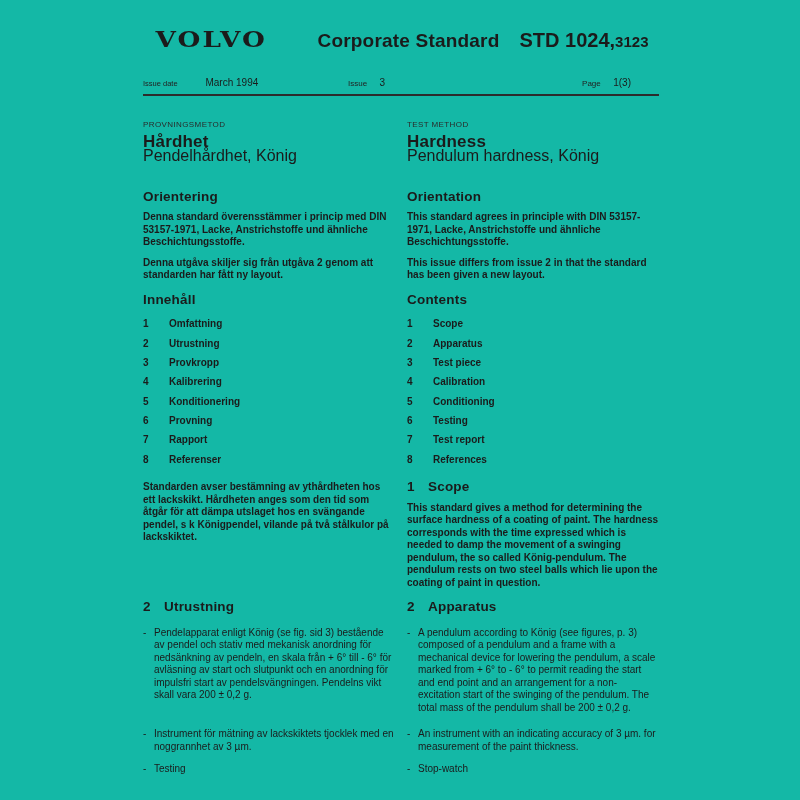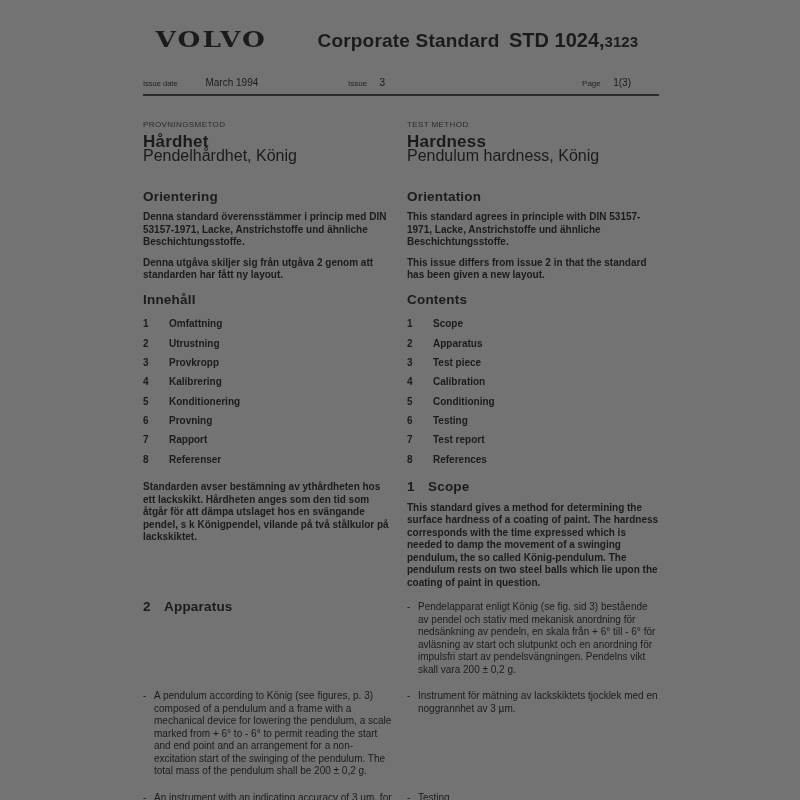--- a/index.html
+++ b/index.html
@@ -6,21 +6,21 @@
   html, body { width: 800px; height: 800px; }
   body {
     background: #fdfdfc;
     font-family: "Liberation Sans", sans-serif;
     color: #1b1b1b;
   }
   .page {
     position: relative;
     width: 800px;
     height: 800px;
-    background: #737373;
+    background: #14b8a6;
     overflow: hidden;
   }
   .content {
     position: absolute;
     left: 143px;
     top: 20px;
     width: 516px;
   }
 
   
@@ -43,21 +43,21 @@
   }
   .doctype {
     flex: 1;
     text-align: center;
     font-weight: bold;
     font-size: 19px;
     letter-spacing: 0.2px;
   }
   .stdnum {
     width: 150px;
-    text-align: left;
+    text-align: center;
     font-weight: bold;
     font-size: 20px;
     white-space: nowrap;
   }
   .stdnum .suffix { font-size: 15px; }
   .metarow {
     display: flex;
     align-items: baseline;
     margin-top: 18px;
   }
@@ -242,20 +242,23 @@
 
       <div class="cell sect">
         <p class="para">Standarden avser bestämning av ythårdheten hos ett lackskikt. Hårdheten anges som den tid som åtgår för att dämpa utslaget hos en svängande pendel, s k Königpendel, vilande på två stålkulor på lackskiktet.</p>
       </div>
       <div class="cell sect">
         <div class="h2"><span class="secnum">1</span><span>Scope</span></div>
         <p class="para">This standard gives a method for determining the surface hardness of a coating of paint. The hardness corresponds with the time expressed which is needed to damp the movement of a swinging pendulum, the so called König-pendulum. The pendulum rests on two steel balls which lie upon the coating of paint in question.</p>
       </div>
 
       <div class="cell sec2head">
+        <div class="h2"><span class="secnum">2</span><span>Utrustning</span></div>
+      </div>
+      <div class="cell sec2head">
         <div class="h2"><span class="secnum">2</span><span>Apparatus</span></div>
       </div>
 
       <div class="cell bullet b1">
         <span class="dash">-</span>
         <span>Pendelapparat enligt König (se fig. sid 3) bestående av pendel och stativ med mekanisk anordning för nedsänkning av pendeln, en skala från + 6° till - 6° för avläsning av start och slutpunkt och en anordning för impulsfri start av pendelsvängningen. Pendelns vikt skall vara 200 ± 0,2 g.</span>
       </div>
       <div class="cell bullet b1">
         <span class="dash">-</span>
         <span>A pendulum according to König (see figures, p. 3) composed of a pendulum and a frame with a mechanical device for lowering the pendulum, a scale marked from + 6° to - 6° to permit reading the start and end point and an arrangement for a non-excitation start of the swinging of the pendulum. The total mass of the pendulum shall be 200 ± 0,2 g.</span>

